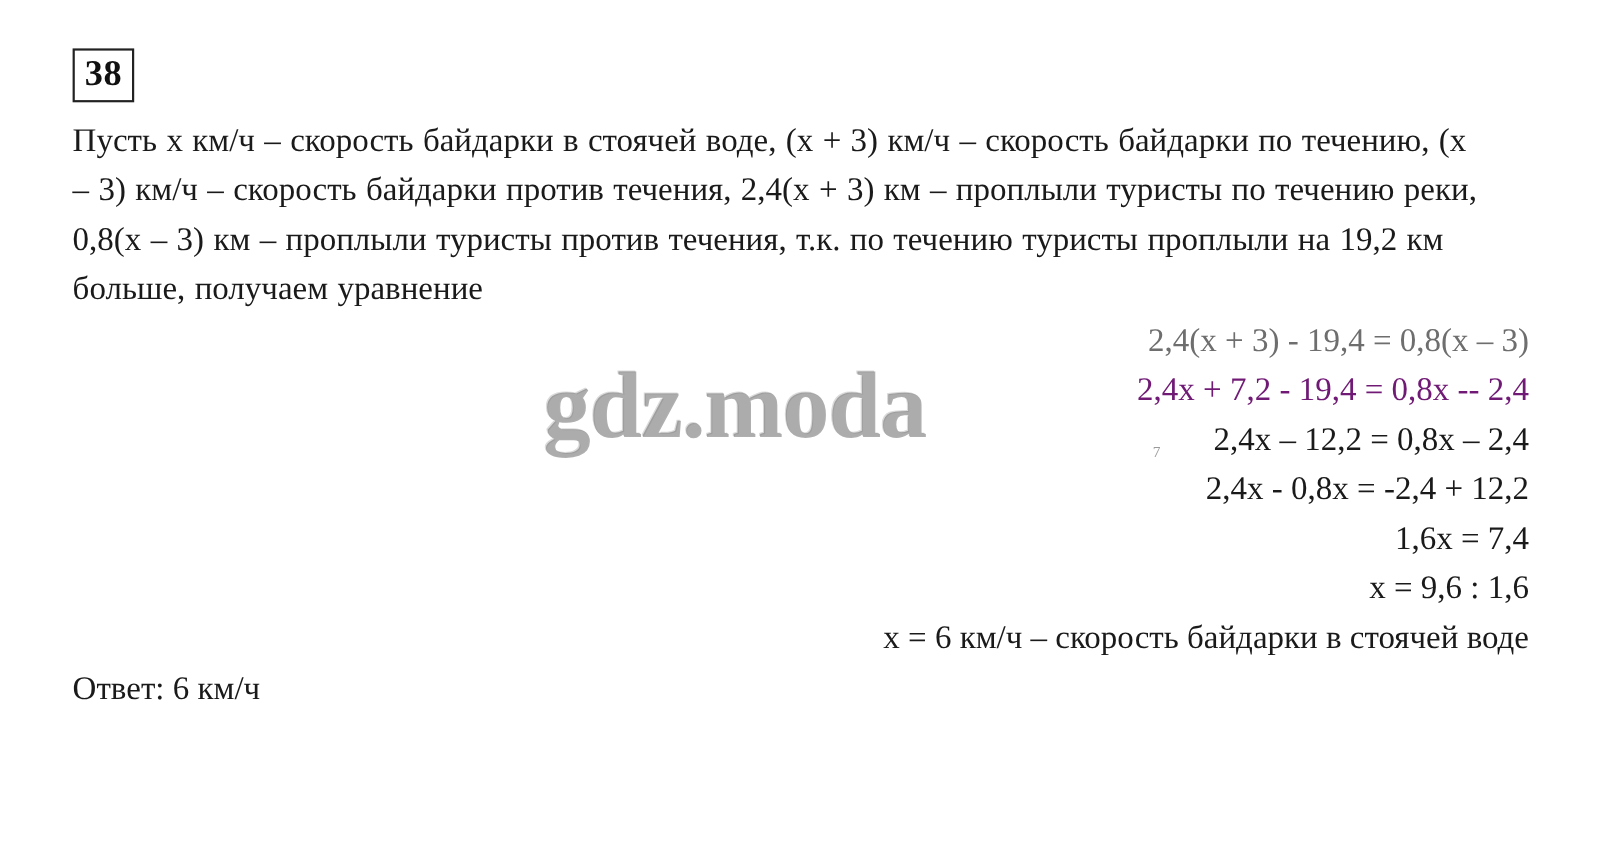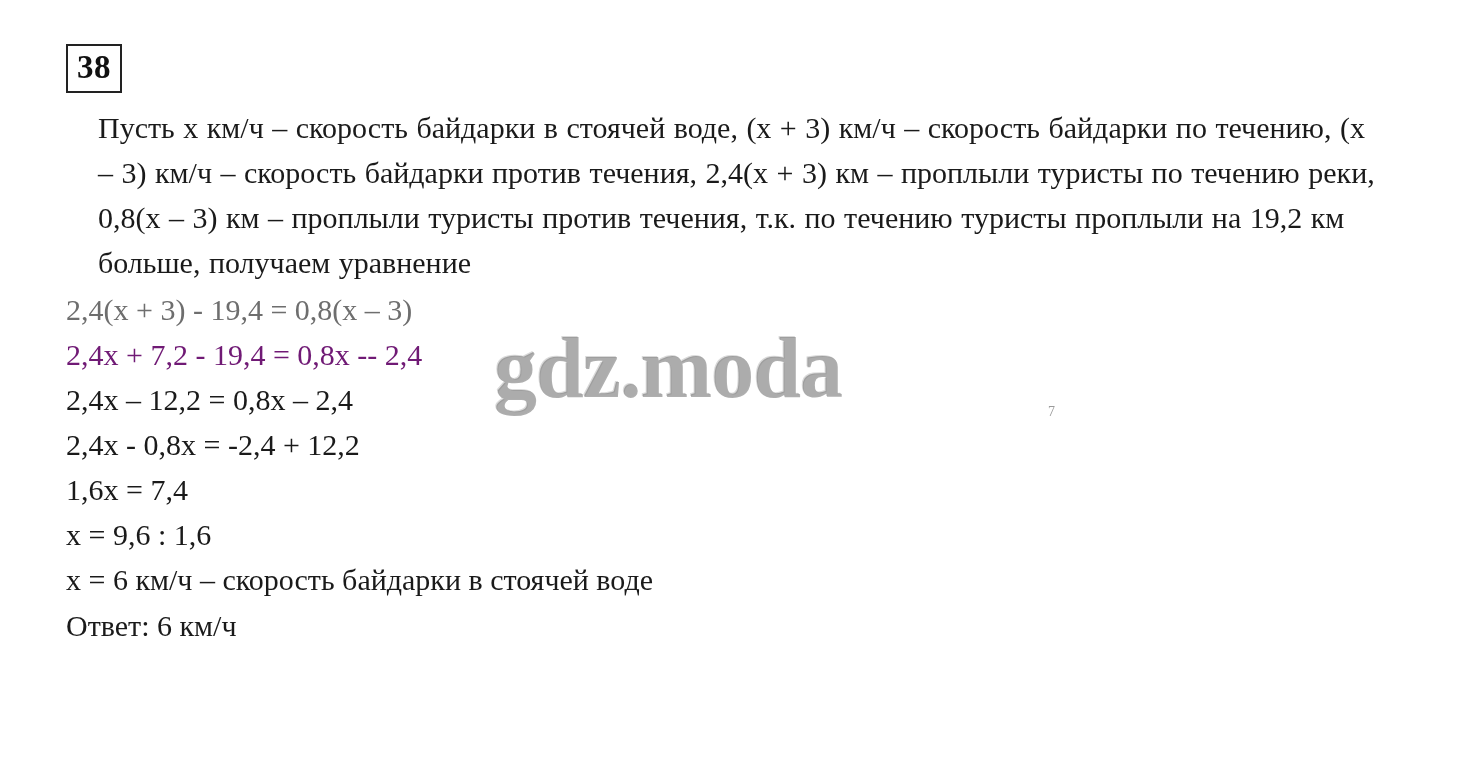--- a/index.html
+++ b/index.html
@@ -37,24 +37,24 @@
     margin-top: 12px;
     position: relative;
     z-index: 2;
   }
   .para {
     font-size: 30px;
     line-height: 45px;
     text-align: left;
     max-width: 1290px;
     word-spacing: 1px;
-    margin-left: 32px;
   }
   .eq-list {
     margin-top: 2px;
+    text-align: right;
   }
   .eq {
     font-size: 30px;
     line-height: 45px;
     white-space: pre;
   }
   .eq.faded-1 {
     color: #6e6e6e;
   }
   .eq.faded-2 {

